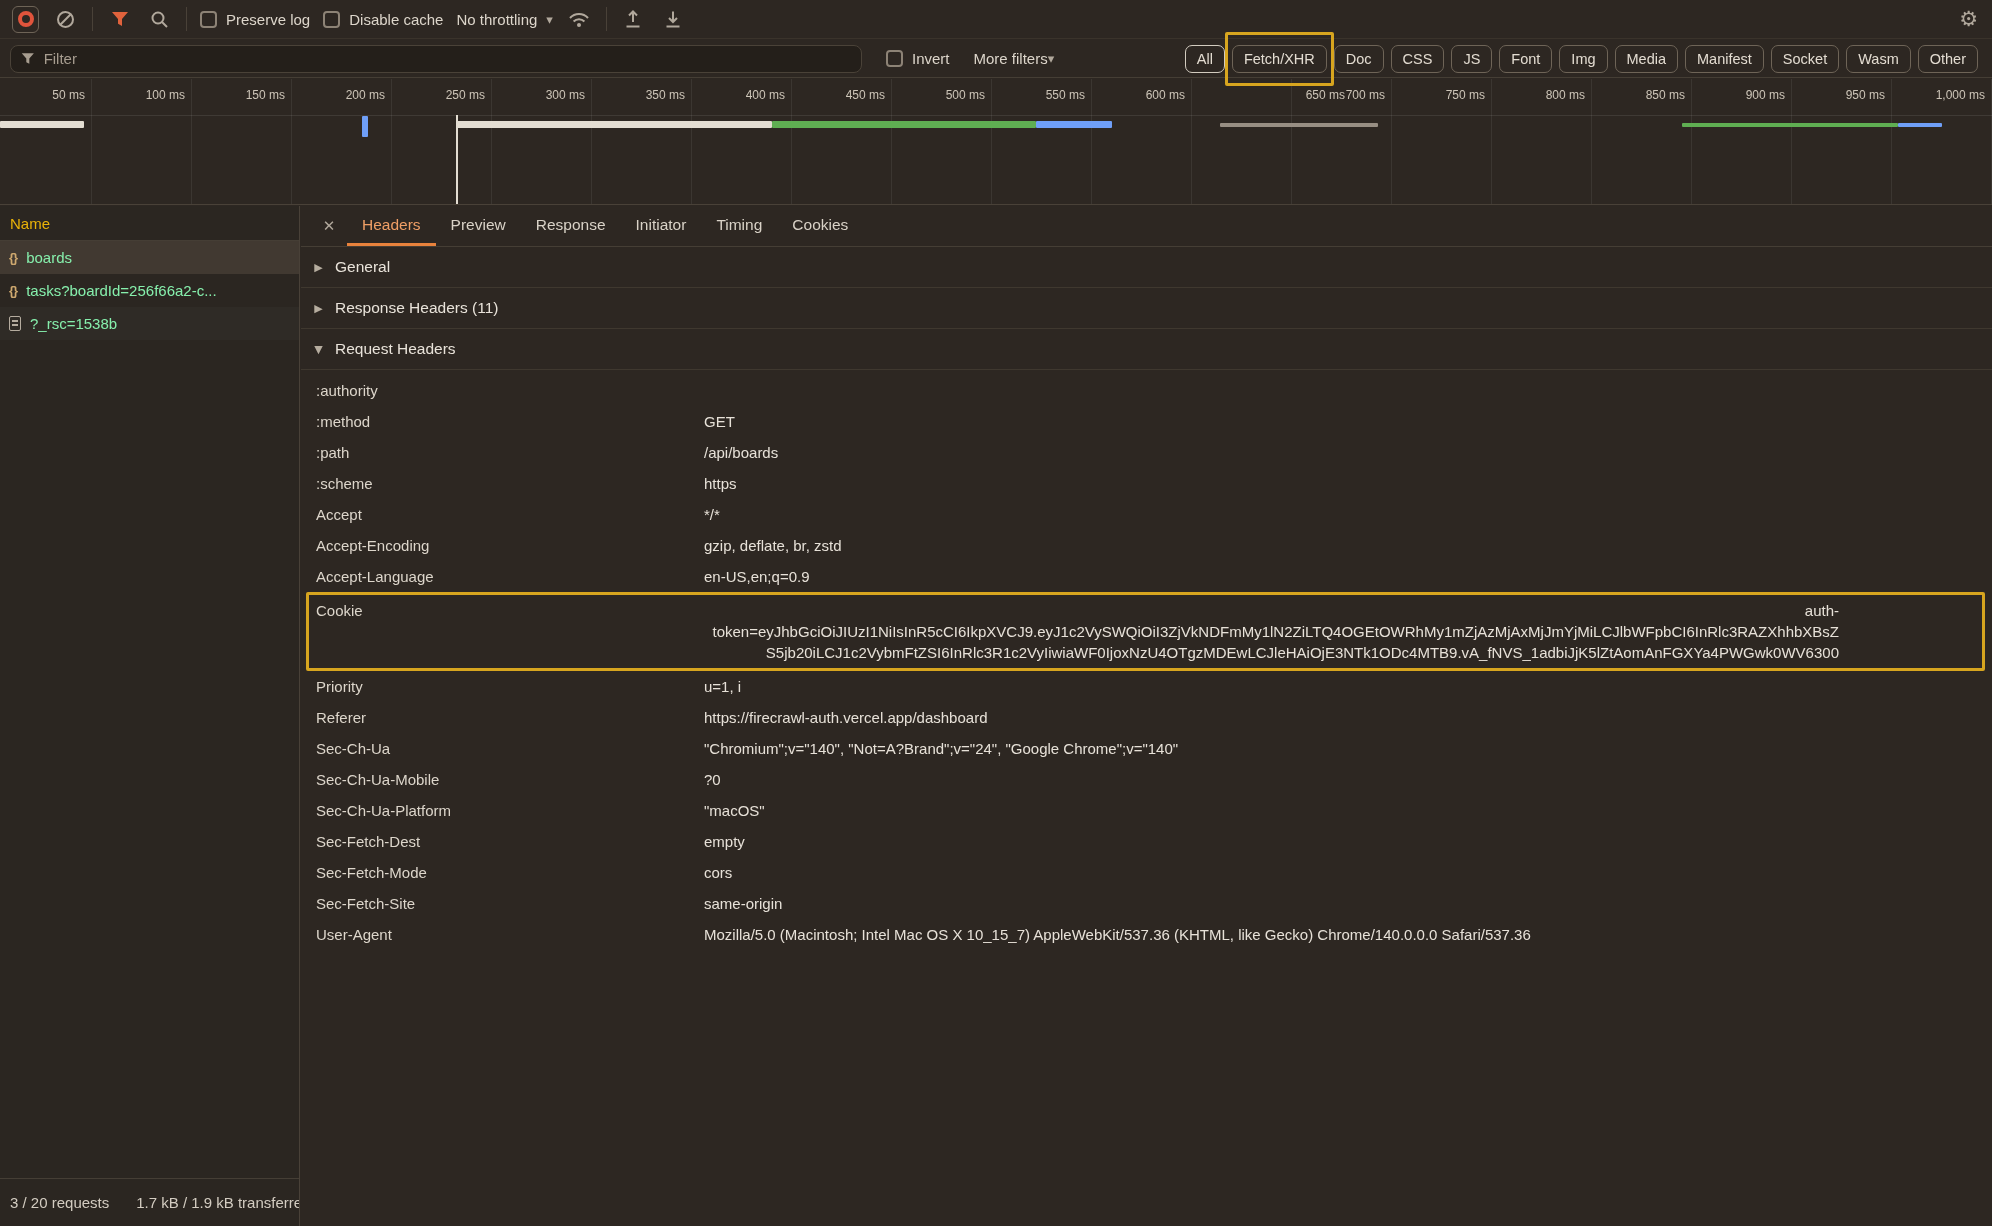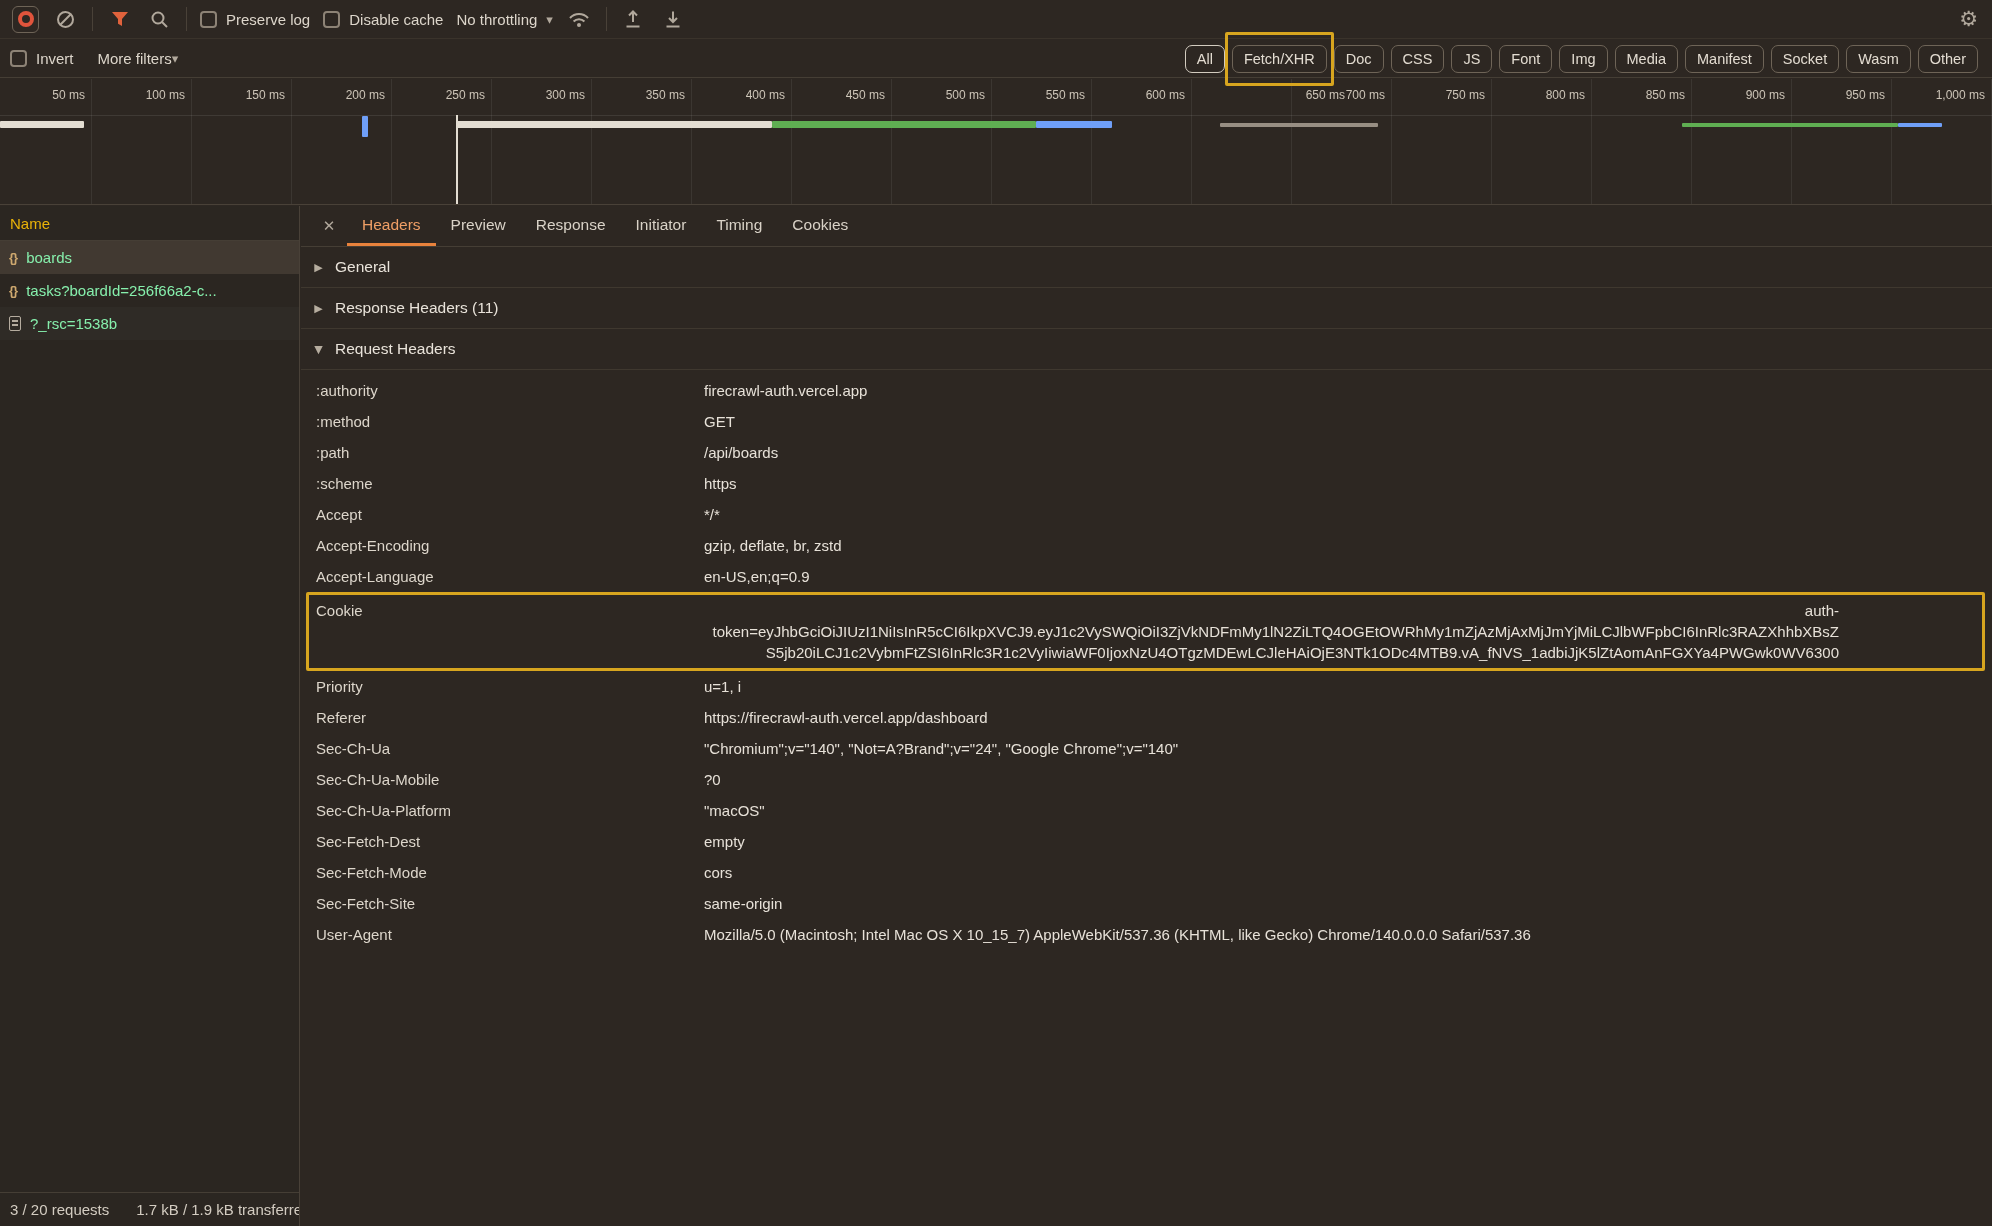--- a/index.html
+++ b/index.html
@@ -54,21 +54,21 @@
     border-bottom:1px solid #453e35;color:#eab308;}
   .req-row{height:33px;flex:none;display:flex;align-items:center;gap:9px;padding-left:9px;
     overflow:hidden;white-space:nowrap;cursor:pointer;}
   .req-row:nth-child(odd){background:rgba(255,255,255,0.025);}
   .req-row.selected{background:#413931;}
   .req-icon.braces{color:#cfa96f;font-size:13px;font-weight:bold;letter-spacing:-1px;flex:none;}
   .req-icon.document{width:12px;height:15px;border:1.5px solid #b5ac9f;border-radius:2px;flex:none;position:relative;}
   .req-icon.document::after{content:"";position:absolute;left:2px;top:3px;right:2px;height:1.5px;background:#b5ac9f;box-shadow:0 4px 0 #b5ac9f;}
   .req-label{overflow:hidden;text-overflow:ellipsis;color:#86efac;}
   .list-fill{flex:1;}
-  .status-bar{height:34px;flex:none;border-top:1px solid #453e35;display:flex;align-items:center;gap:27px;
+  .status-bar{height:48px;flex:none;border-top:1px solid #453e35;display:flex;align-items:center;gap:27px;
     padding-left:10px;white-space:nowrap;overflow:hidden;color:#d3ccc1;}
 
   
   .detail{position:absolute;top:206px;left:301px;right:0;bottom:0;display:flex;flex-direction:column;overflow:hidden;}
   .tabs-row{height:41px;flex:none;display:flex;align-items:stretch;border-bottom:1px solid #453e35;padding-left:10px;}
   .close-x{width:36px;display:flex;align-items:center;justify-content:center;color:#b1a89c;font-size:15px;
     font-family:"DejaVu Sans",sans-serif;cursor:pointer;flex:none;}
   .tab{display:flex;align-items:center;padding:0 15px;border-bottom:3px solid transparent;color:#d9d2c7;
     font-size:15.5px;cursor:pointer;white-space:nowrap;}
   .tab.active{color:#f09f66;border-bottom-color:#e8823c;}
@@ -144,20 +144,26 @@
         <path d="M10 2.5V12.5" stroke="#b1a89c" stroke-width="2" fill="none"></path>
         <path d="M6 9 L10 13 L14 9" stroke="#b1a89c" stroke-width="2" fill="none"></path>
         <path d="M3.5 17.5h13" stroke="#b1a89c" stroke-width="2"></path>
       </svg>
     </div>
     <div class="spacer"></div>
     <span class="gear">⚙</span>
   </div>
 
   <div class="filter-row">
+    <div class="filter-input">
+      <svg width="14" height="13" viewBox="0 0 18 16">
+        <path d="M1 1h16l-6 7v7l-4-2.2V8z" fill="#a79d90"></path>
+      </svg>
+      <input type="text" placeholder="Filter" style="">
+    </div>
     <div class="check-group">
       <span class="checkbox"></span>
       <span class="label">Invert</span>
     </div>
     <div class="more-filters">
       <span class="label">More filters</span>
       <span class="caret">▾</span>
     </div>
     <div class="chips">
         <div class="chip-wrap"><button class="chip active">All</button></div>
@@ -273,21 +279,20 @@
           <span class="section-title">Response Headers (11)</span>
         </div>
         <div class="section-row">
           <span class="tri">▼</span>
           <span class="section-title">Request Headers</span>
         </div>
       </div>
     <div class="hdr-list">
         <div class="hdr-row">
           <div class="hdr-name">:authority</div>
-          <div class="hdr-value">firecrawl-auth.vercel.app</div>
         </div>
         <div class="hdr-row">
           <div class="hdr-name">:method</div>
           <div class="hdr-value">GET</div>
         </div>
         <div class="hdr-row">
           <div class="hdr-name">:path</div>
           <div class="hdr-value">/api/boards</div>
         </div>
         <div class="hdr-row">

